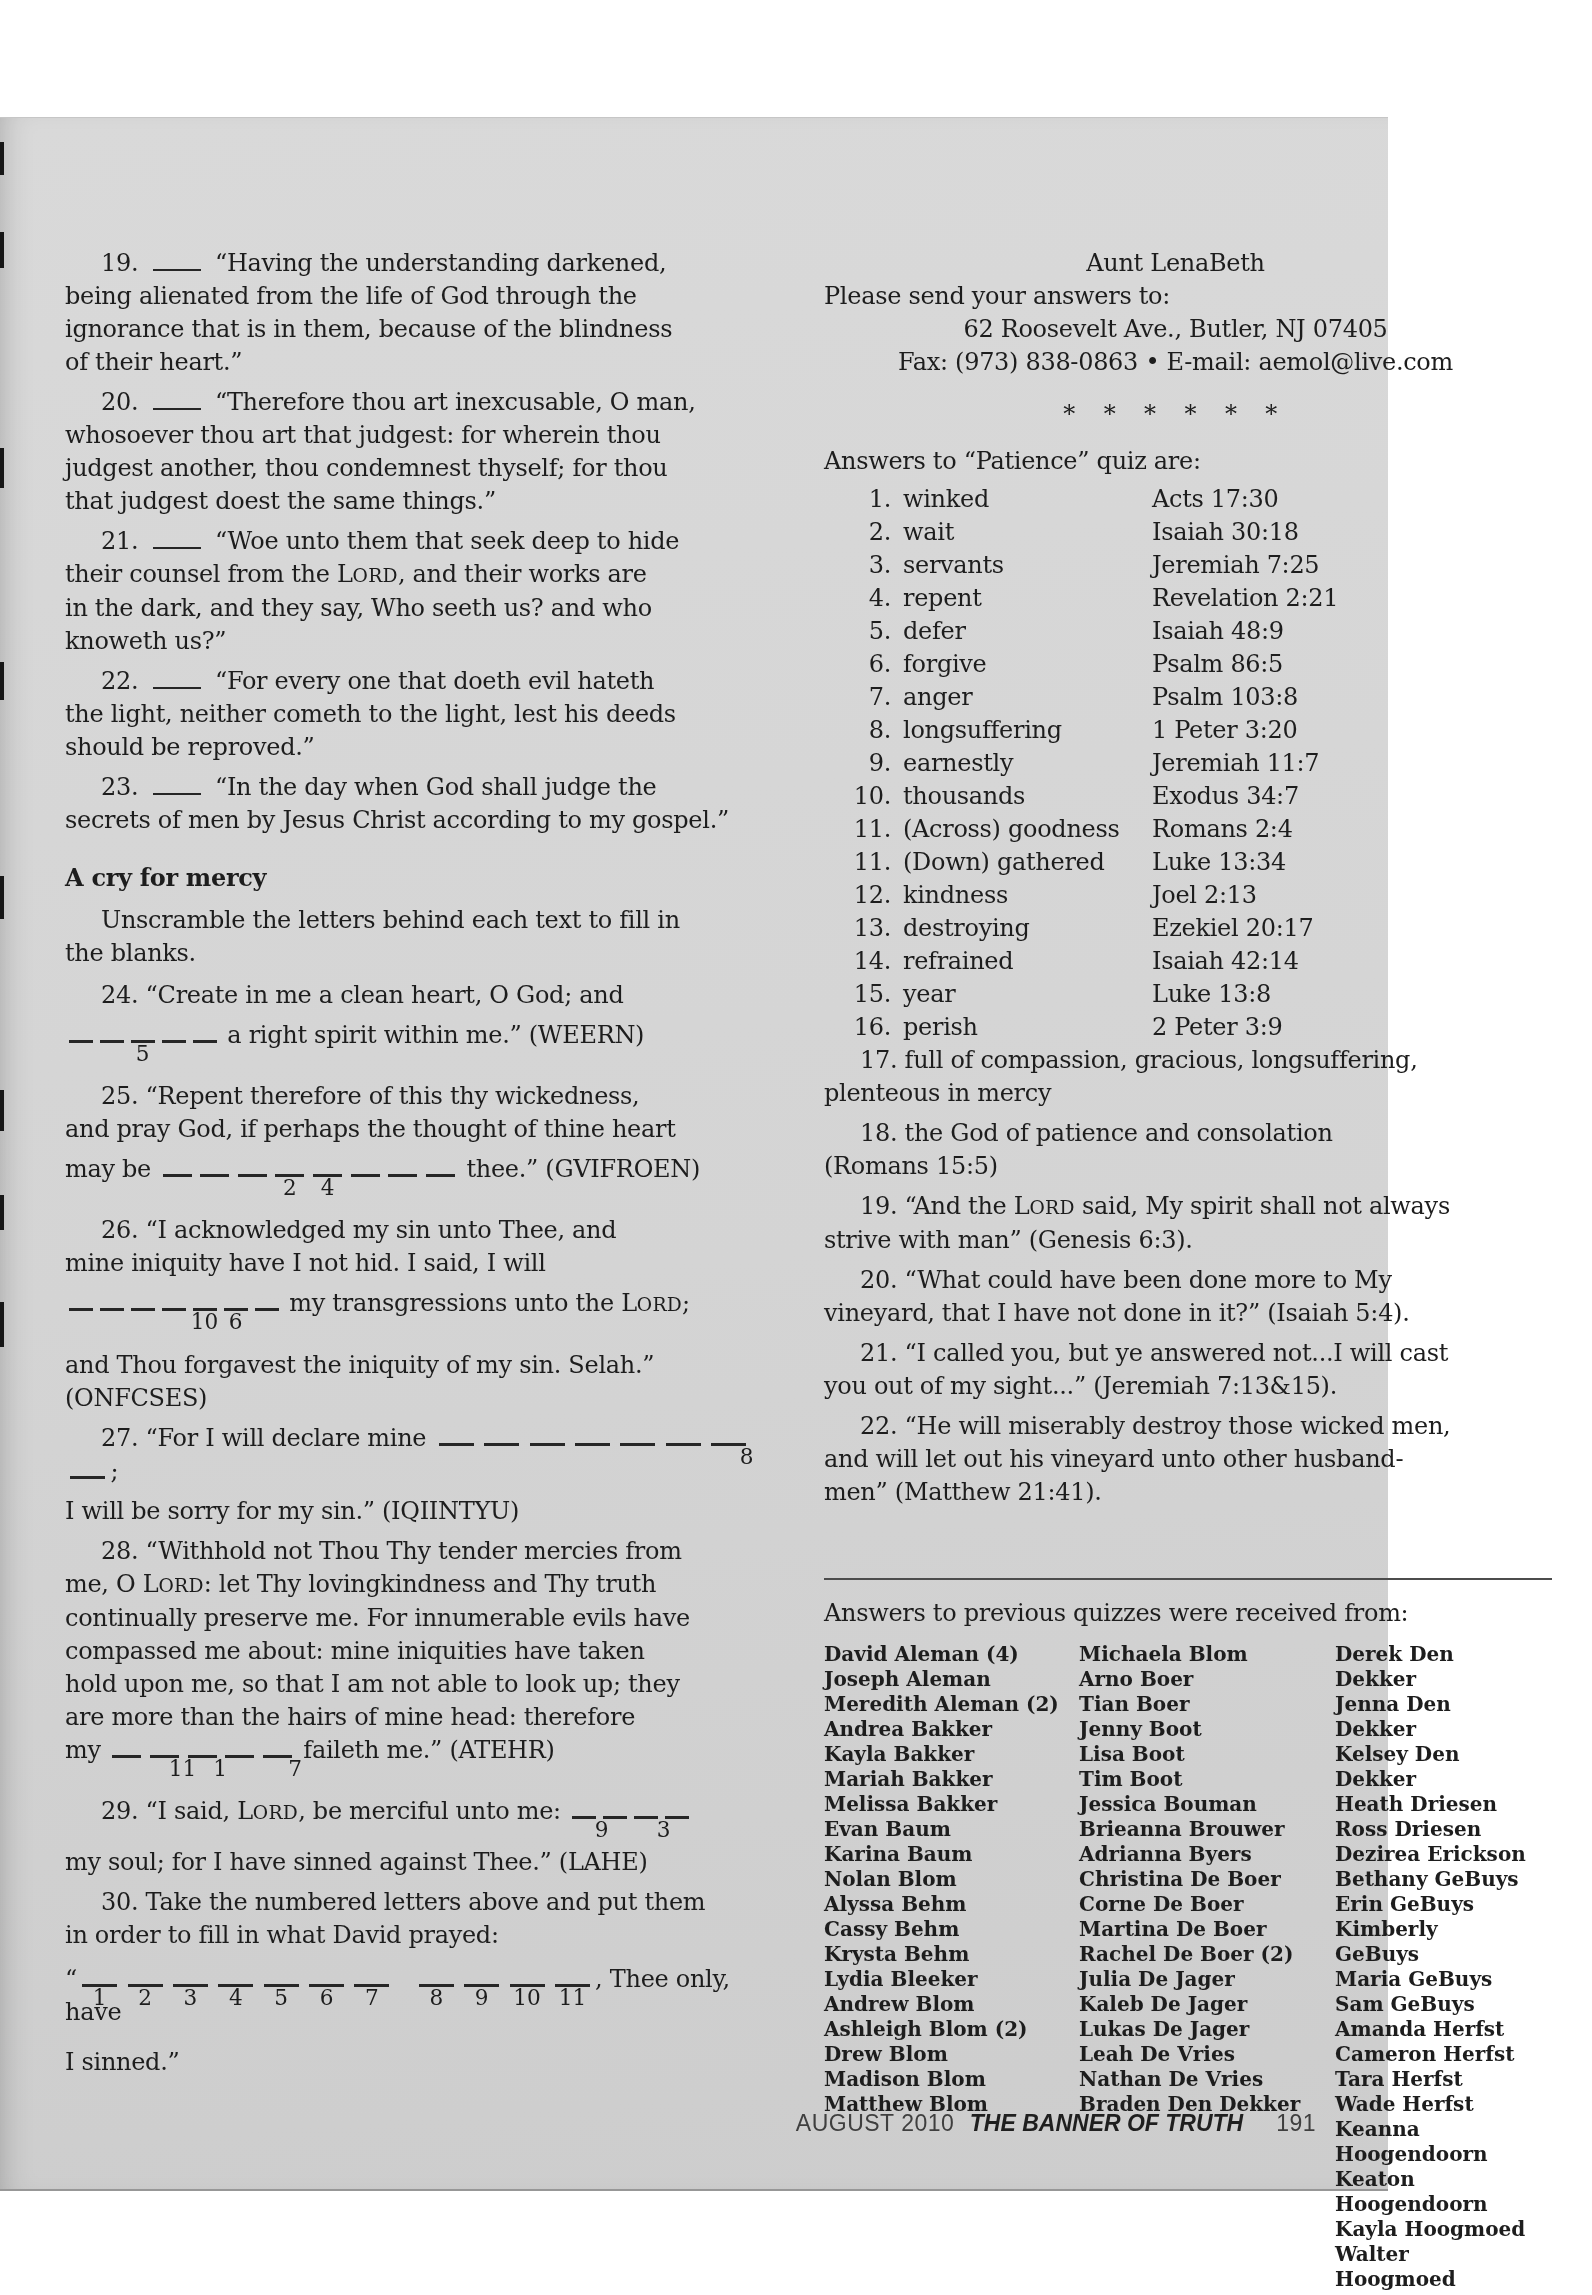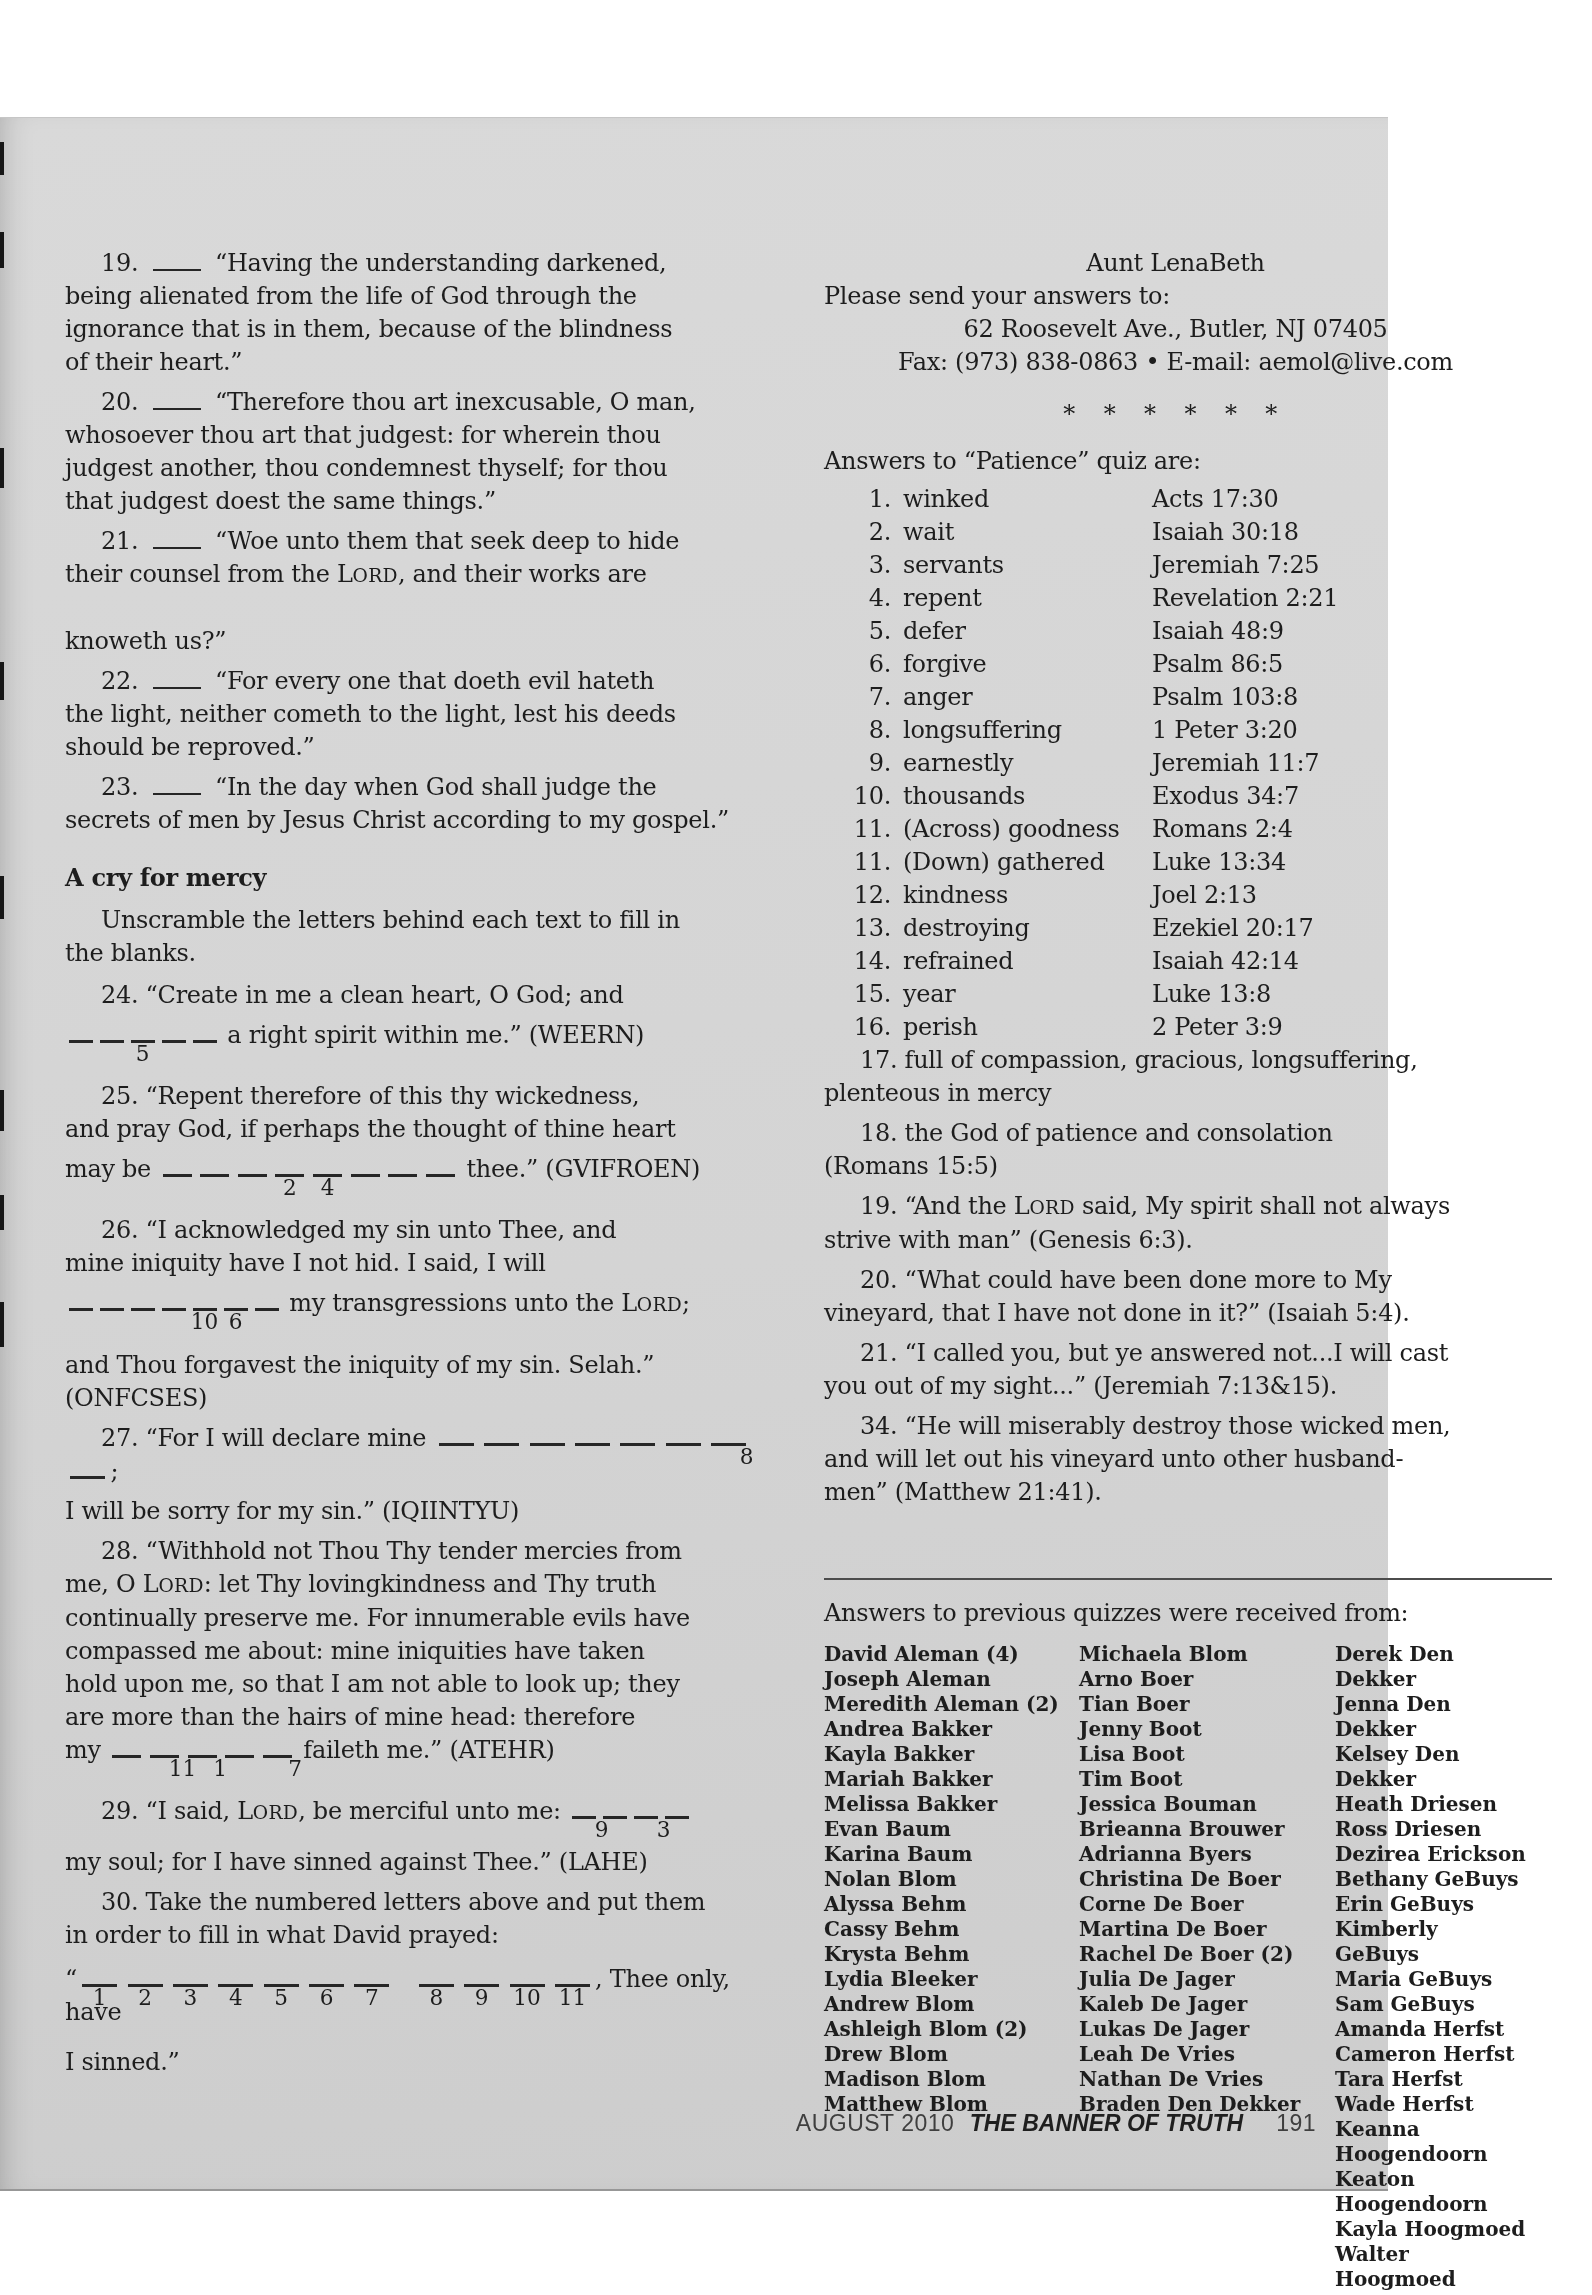--- a/index.html
+++ b/index.html
@@ -72,21 +72,21 @@
   <div class="edge" style="top:330px;height:40px;"></div>
   <div class="edge" style="top:544px;height:38px;"></div>
   <div class="edge" style="top:758px;height:43px;"></div>
   <div class="edge" style="top:972px;height:41px;"></div>
   <div class="edge" style="top:1077px;height:35px;"></div>
   <div class="edge" style="top:1184px;height:45px;"></div>
 
   <div class="col col-left" id="col-left">
       <div class="blk qpara"><span>19. </span><span class="blank b-long"></span><span> “Having the understanding darkened,</span><br><span>being alienated from the life of God through the</span><br><span>ignorance that is in them, because of the blindness</span><br><span>of their heart.”</span></div>
       <div class="blk qpara"><span>20. </span><span class="blank b-long"></span><span> “Therefore thou art inexcusable, O man,</span><br><span>whosoever thou art that judgest: for wherein thou</span><br><span>judgest another, thou condemnest thyself; for thou</span><br><span>that judgest doest the same things.”</span></div>
-      <div class="blk qpara"><span>21. </span><span class="blank b-long"></span><span> “Woe unto them that seek deep to hide</span><br><span>their counsel from the </span><span>L<span class="sc-rest">ORD</span></span><span>, and their works are</span><br><br><span>knoweth us?”</span></div>
+      <div class="blk qpara"><span>21. </span><span class="blank b-long"></span><span> “Woe unto them that seek deep to hide</span><br><span>their counsel from the </span><span>L<span class="sc-rest">ORD</span></span><span>, and their works are</span><br><span>in the dark, and they say, Who seeth us? and who</span><br><span>knoweth us?”</span></div>
       <div class="blk qpara"><span>22. </span><span class="blank b-long"></span><span> “For every one that doeth evil hateth</span><br><span>the light, neither cometh to the light, lest his deeds</span><br><span>should be reproved.”</span></div>
       <div class="blk qpara"><span>23. </span><span class="blank b-long"></span><span> “In the day when God shall judge the</span><br><span>secrets of men by Jesus Christ according to my gospel.”</span></div>
       <div class="blk heading"><span>A cry for mercy</span></div>
       <div class="blk intro"><span>Unscramble the letters behind each text to fill in</span><br><span>the blanks.</span></div>
       <div class="blk qpara"><span>24. “Create in me a clean heart, O God; and</span></div>
       <div class="blk cont pad"><span class="blank"></span><span class="blank"></span><span class="blank"><span class="bnum">5</span></span><span class="blank"></span><span class="blank"></span><span> a right spirit within me.” (WEERN)</span></div>
       <div class="blk qpara"><span>25. “Repent therefore of this thy wickedness,</span><br><span>and pray God, if perhaps the thought of thine heart</span></div>
       <div class="blk cont pad"><span>may be </span><span class="blank b-med"></span><span class="blank b-med"></span><span class="blank b-med"></span><span class="blank b-med"><span class="bnum">2</span></span><span class="blank b-med"><span class="bnum">4</span></span><span class="blank b-med"></span><span class="blank b-med"></span><span class="blank b-med"></span><span> thee.” (GVIFROEN)</span></div>
       <div class="blk qpara"><span>26. “I acknowledged my sin unto Thee, and</span><br><span>mine iniquity have I not hid. I said, I will</span></div>
       <div class="blk cont pad"><span class="blank"></span><span class="blank"></span><span class="blank"></span><span class="blank"></span><span class="blank"><span class="bnum">10</span></span><span class="blank"><span class="bnum">6</span></span><span class="blank"></span><span> my transgressions unto the </span><span>L<span class="sc-rest">ORD</span></span><span>;</span></div>
@@ -192,21 +192,21 @@
           <span class="qa-num">16.</span>
           <span class="qa-word">perish</span>
           <span class="qa-ref">2 Peter 3:9</span>
         </div>
       </div>
       <div class="blk qpara"><span>17. full of compassion, gracious, longsuffering,</span><br><span>plenteous in mercy</span></div>
       <div class="blk qpara"><span>18. the God of patience and consolation</span><br><span>(Romans 15:5)</span></div>
       <div class="blk qpara"><span>19. “And the </span><span>L<span class="sc-rest">ORD</span></span><span> said, My spirit shall not always</span><br><span>strive with man” (Genesis 6:3).</span></div>
       <div class="blk qpara"><span>20. “What could have been done more to My</span><br><span>vineyard, that I have not done in it?” (Isaiah 5:4).</span></div>
       <div class="blk qpara"><span>21. “I called you, but ye answered not...I will cast</span><br><span>you out of my sight...” (Jeremiah 7:13&amp;15).</span></div>
-      <div class="blk qpara"><span>34. “He will miserably destroy those wicked men,</span><br><span>and will let out his vineyard unto other husband-</span><br><span>men” (Matthew 21:41).</span></div>
+      <div class="blk qpara"><span>22. “He will miserably destroy those wicked men,</span><br><span>and will let out his vineyard unto other husband-</span><br><span>men” (Matthew 21:41).</span></div>
       <div class="rule"></div>
       <div class="blk plain names-heading"><span>Answers to previous quizzes were received from:</span></div>
       <div class="blk names">
         <div class="name-col">
           <div>David Aleman (4)</div>
           <div>Joseph Aleman</div>
           <div>Meredith Aleman (2)</div>
           <div>Andrea Bakker</div>
           <div>Kayla Bakker</div>
           <div>Mariah Bakker</div>

